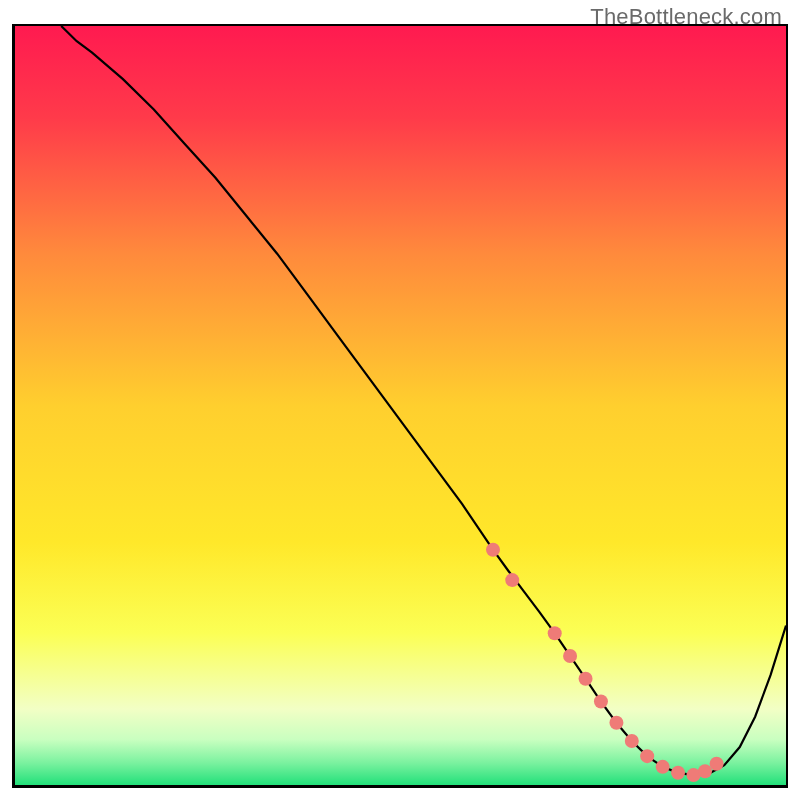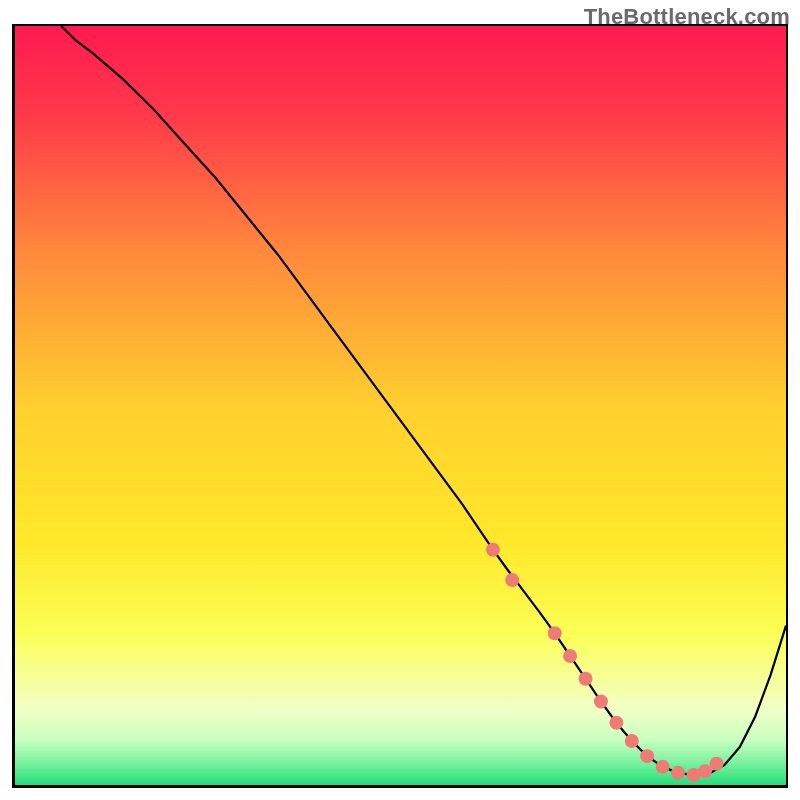--- a/index.html
+++ b/index.html
@@ -12,23 +12,23 @@
     overflow: hidden;
   }
   .wrap {
     position: relative;
     width: 800px;
     height: 800px;
   }
   .attribution {
     position: absolute;
     top: 4px;
-    right: 10px;
+    right: 18px;
     font-size: 22px;
-    font-weight: bold;
+    font-weight: normal;
     color: #6a6a6a;
     letter-spacing: 0.2px;
     z-index: 10;
   }
   .plot-frame {
     position: absolute;
     left: 12px;
     top: 24px;
     width: 776px;
     height: 764px;

